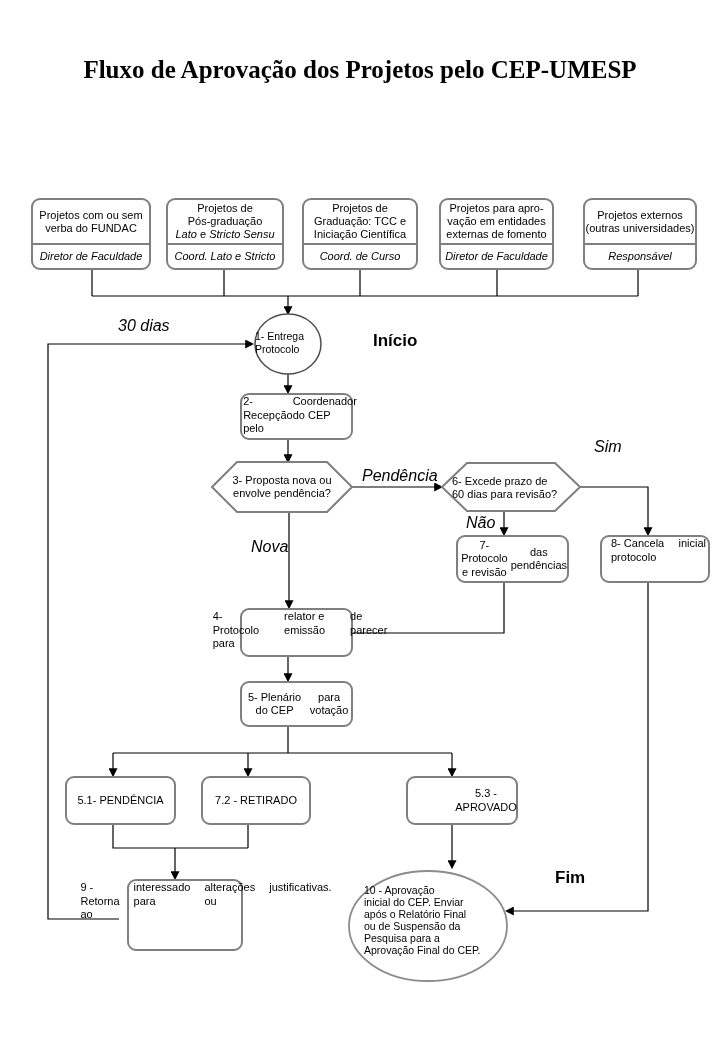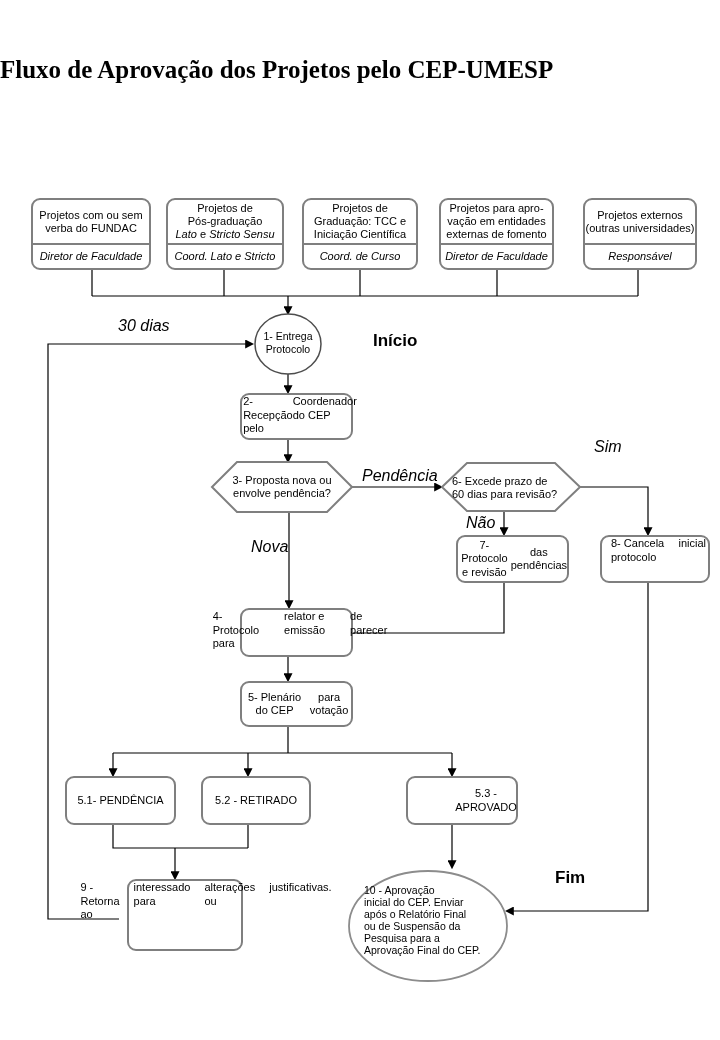--- a/index.html
+++ b/index.html
@@ -1,18 +1,18 @@
 <!DOCTYPE html>
 <html><head>
 <meta charset="utf-8">
 <style>
   html,body{margin:0;padding:0;background:#ffffff;}
   #canvas{position:relative;width:720px;height:1040px;background:#ffffff;overflow:hidden;
           font-family:"Liberation Sans", sans-serif;color:#000;}
-  #title{position:absolute;top:56px;left:0;width:720px;text-align:left;
+  #title{position:absolute;top:56px;left:0;width:720px;text-align:center;
          font-family:"Liberation Serif", serif;font-weight:bold;font-size:25px;}
   svg.layer{position:absolute;left:0;top:0;width:720px;height:1040px;}
   .node{position:absolute;box-sizing:border-box;background:#fff;border:2px solid #7f7f7f;
         border-radius:9px;font-size:11px;line-height:13.5px;display:flex;flex-direction:row;
         justify-content:center;margin-left:8px;}
   .node.center{text-align:center;align-items:center;}
   .node.left{text-align:left;padding-left:9px;padding-right:2px;}
   .src{position:absolute;box-sizing:border-box;background:#fff;border:2px solid #7f7f7f;
        border-radius:9px;font-size:11px;line-height:13px;display:flex;flex-direction:column;}
   .src .top{flex:1;display:flex;flex-direction:column;justify-content:center;text-align:center;}
@@ -101,21 +101,21 @@
   </div>
 
   <div class="src" style="left:583px;top:198px;width:114px;height:72px;">
     <div class="top">
       <div>Projetos externos</div>
       <div>(outras universidades)</div>
     </div>
     <div class="owner">Responsável</div>
   </div>
 
-  <div class="overlay" style="left:255px;top:330px;width:66px;text-align:center;font-size:10.5px;">
+  <div class="overlay" style="left:255px;top:330px;width:66px;font-size:10.5px;">
     <div>1- Entrega</div>
     <div>Protocolo</div>
   </div>
 
   <div class="node left" style="left:232px;top:393px;width:113px;height:47px;">
     <div>2- Recepção pelo</div>
     <div>Coordenador do CEP</div>
   </div>
 
   <div class="overlay" style="left:217px;top:474px;width:130px;text-align:center;">
@@ -147,21 +147,21 @@
   <div class="node center" style="left:232px;top:681px;width:113px;height:46px;">
     <div>5- Plenário do CEP</div>
     <div>para votação</div>
   </div>
 
   <div class="node center" style="left:57px;top:776px;width:111px;height:49px;">
     <div>5.1- PENDÊNCIA</div>
   </div>
 
   <div class="node center" style="left:193px;top:776px;width:110px;height:49px;">
-    <div>5.2 - RETIRADO</div>
+    <div>7.2 - RETIRADO</div>
   </div>
 
   <div class="node center" style="left:398px;top:776px;width:112px;height:49px;padding-left:48px;">
     <div>5.3 - APROVADO</div>
   </div>
 
   <div class="node left" style="left:119px;top:879px;width:116px;height:72px;padding-left:44px;">
     <div>9 - Retorna ao</div>
     <div class="ind14">interessado para</div>
     <div class="ind14">alterações ou</div>

